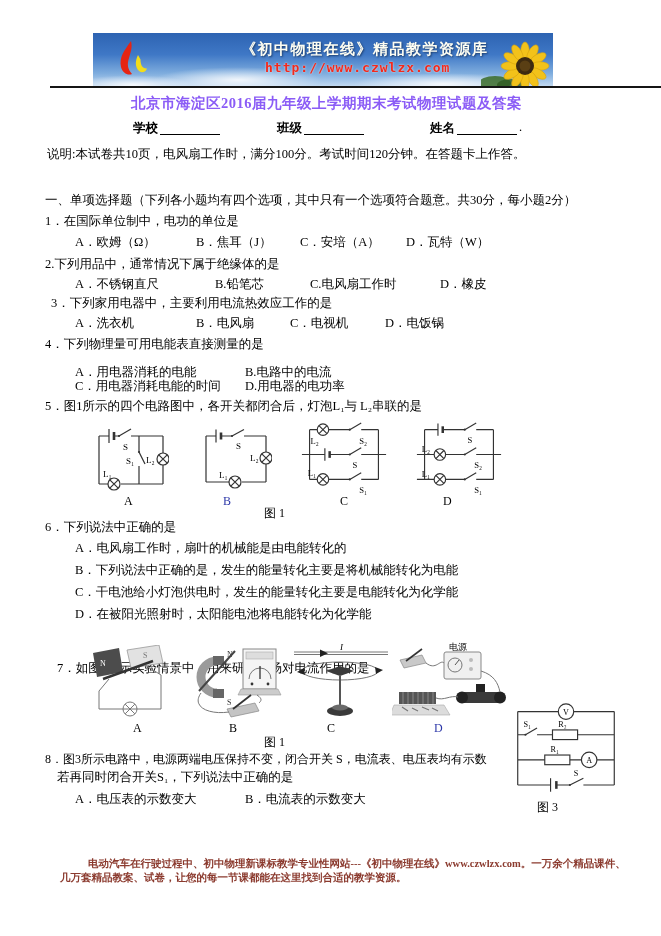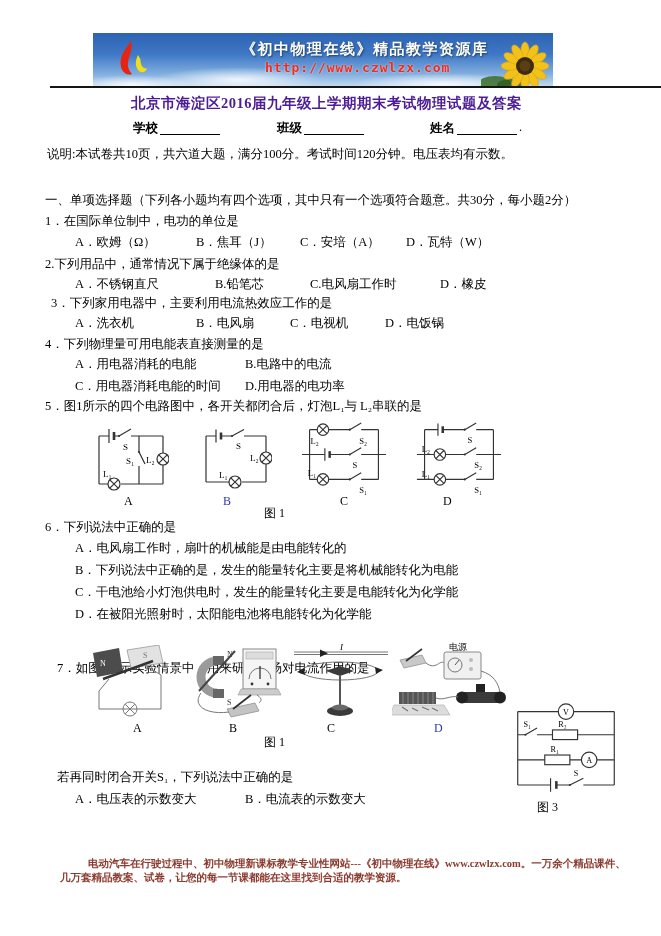--- a/index.html
+++ b/index.html
@@ -17,21 +17,21 @@
   .c2{left:260px;top:40px;width:180px;height:22px;}
   .c3{left:-20px;top:42px;width:120px;height:20px;}
   .logo{position:absolute;left:18px;top:5px;width:44px;height:44px;}
   .site-title{position:absolute;left:148px;top:7px;font-size:15px;font-weight:bold;color:#fdfdf2;
               letter-spacing:1.5px;text-shadow:1px 1px 2px #1d3d6b;}
   .site-url{position:absolute;left:172px;top:27px;font-family:"DejaVu Sans Mono","Liberation Mono",monospace;
             font-size:13px;font-weight:bold;color:#f2291c;letter-spacing:1px;text-shadow:0 0 2px rgba(255,255,255,.8);}
   .sunflower{position:absolute;left:388px;top:6px;width:72px;height:48px;}
   .hrule{position:absolute;left:50px;top:86px;width:611px;height:2px;background:#151515;}
   .title{position:absolute;left:0;top:94px;width:653px;text-align:center;font-size:14.5px;
-         font-weight:bold;color:#4c1d95;letter-spacing:.5px;}
+         font-weight:bold;color:#8b5cf6;letter-spacing:.5px;}
   .blank{position:absolute;top:1px;height:13px;border-bottom:1.3px solid #000;}
   .footer{position:absolute;font-size:10.5px;font-weight:bold;color:#8b3a2e;white-space:nowrap;}
   .figlabel{position:absolute;font-size:12px;font-family:"Liberation Serif",serif;}
   .blue{color:#2b36a8;}
   .caption{position:absolute;font-size:12px;font-family:Liberation Serif, serif;}
   svg{position:absolute;}
   svg text{font-family:"Liberation Serif",serif;}
   .cw{stroke:#333;stroke-width:1.2;fill:none;}
   .cw2{stroke:#333;stroke-width:2.6;fill:none;}
   .sk{stroke:#777;fill:none;}
@@ -78,21 +78,21 @@
   <div class="row" style="top:120px">
     <span class="opt bold" style="left:133px">学校</span>
     <span class="blank" style="left:160px;width:60px"></span>
     <span class="opt bold" style="left:277px">班级</span>
     <span class="blank" style="left:304px;width:60px"></span>
     <span class="opt bold" style="left:430px">姓名</span>
     <span class="blank" style="left:457px;width:60px"></span>
     <span class="opt" style="left:519px">.</span>
   </div>
 
-  <div class="ln" style="left:47px;top:146px">说明:本试卷共10页，共六道大题，满分100分。考试时间120分钟。电压表均有示数。</div>
+  <div class="ln" style="left:47px;top:146px">说明:本试卷共10页，电风扇工作时，满分100分。考试时间120分钟。在答题卡上作答。</div>
   <div class="ln" style="left:45px;top:192px">一、单项选择题（下列各小题均有四个选项，其中只有一个选项符合题意。共30分，每小题2分）</div>
 
   <div class="ln" style="left:45px;top:213px">1．在国际单位制中，电功的单位是</div>
   <div class="row" style="top:234px">
     <span class="opt" style="left:75px">A．欧姆（Ω）</span>
     <span class="opt" style="left:196px">B．焦耳（J）</span>
     <span class="opt" style="left:300px">C．安培（A）</span>
     <span class="opt" style="left:406px">D．瓦特（W）</span>
   </div>
 
@@ -106,21 +106,21 @@
 
   <div class="ln" style="left:51px;top:295px">3．下列家用电器中，主要利用电流热效应工作的是</div>
   <div class="row" style="top:315px">
     <span class="opt" style="left:75px">A．洗衣机</span>
     <span class="opt" style="left:196px">B．电风扇</span>
     <span class="opt" style="left:290px">C．电视机</span>
     <span class="opt" style="left:385px">D．电饭锅</span>
   </div>
 
   <div class="ln" style="left:45px;top:336px">4．下列物理量可用电能表直接测量的是</div>
-  <div class="row" style="top:356px">
+  <div class="row" style="top:364px">
     <span class="opt" style="left:75px">A．用电器消耗的电能</span>
     <span class="opt" style="left:245px">B.电路中的电流</span>
   </div>
   <div class="row" style="top:378px">
     <span class="opt" style="left:75px">C．用电器消耗电能的时间</span>
     <span class="opt" style="left:245px">D.用电器的电功率</span>
   </div>
 
   <div class="ln" style="left:45px;top:398px">5．图1所示的四个电路图中，各开关都闭合后，灯泡L₁与 L₂串联的是</div>
 
@@ -341,20 +341,21 @@
     </g>
     <path class="sk" stroke-width="1" d="M34,22 C44,30 48,18 52,22 M89,30 C102,34 106,42 108,51 M44,57 C52,60 58,54 66,56"></path>
   </svg>
 
   <div class="figlabel" style="left:133px;top:721px">A</div>
   <div class="figlabel" style="left:229px;top:721px">B</div>
   <div class="figlabel" style="left:327px;top:721px">C</div>
   <div class="figlabel blue" style="left:434px;top:721px">D</div>
   <div class="caption" style="left:264px;top:734px">图 1</div>
 
+  <div class="ln" style="left:45px;top:751px;font-size:12px">8．图3所示电路中，电源两端电压保持不变，闭合开关 S，电流表、电压表均有示数</div>
   <div class="ln" style="left:57px;top:769px">若再同时闭合开关S₁，下列说法中正确的是</div>
   <div class="row" style="top:791px">
     <span class="opt" style="left:75px">A．电压表的示数变大</span>
     <span class="opt" style="left:245px">B．电流表的示数变大</span>
   </div>
 
   <svg style="left:510px;top:700px" width="112" viewBox="0 0 116 100">
     <g class="cw">
       <path d="M8,12 H50 M66,12 H108 M8,12 V88 M108,12 V88 M8,36 H16 M28,36 H44 M70,36 H108 M8,62 H36 M62,62 H74 M90,62 H108 M8,88 H42 M48,88 H62 M76,88 H108"></path>
     </g>

